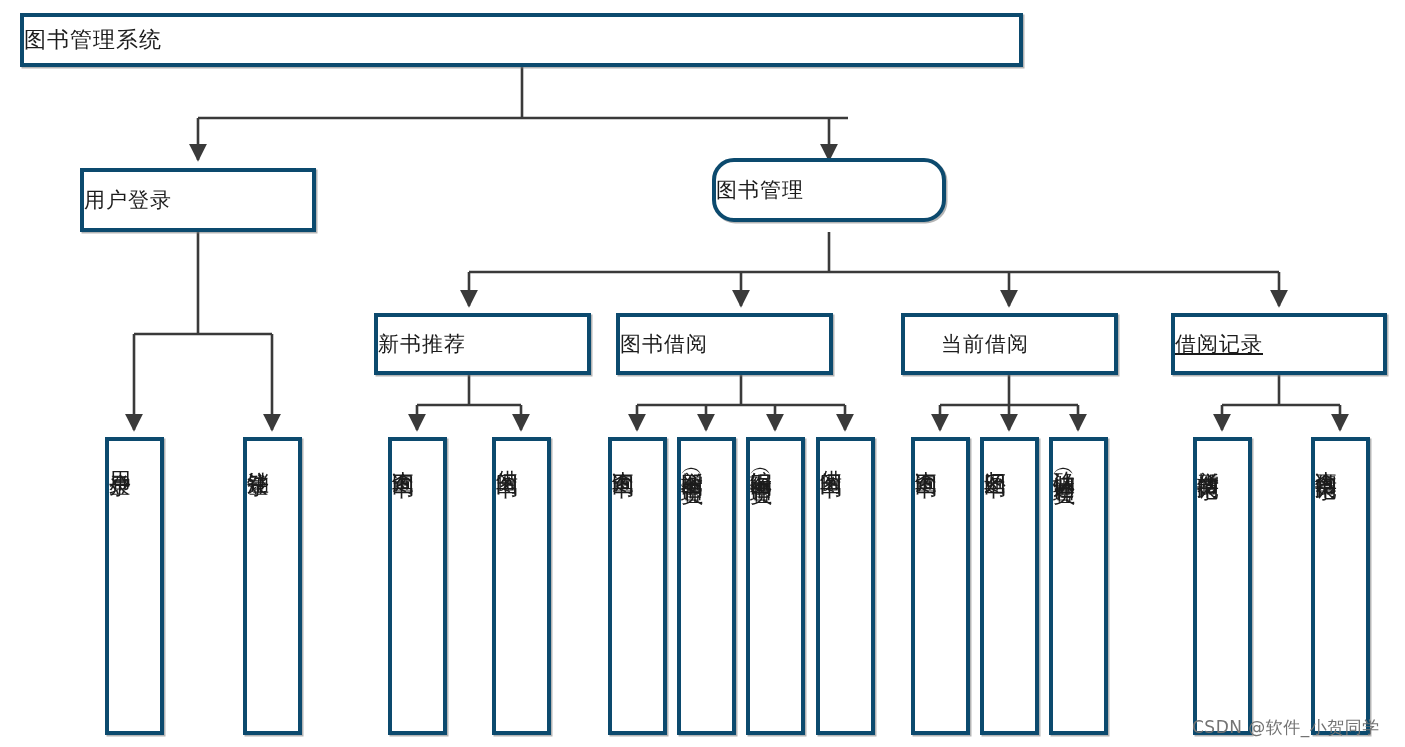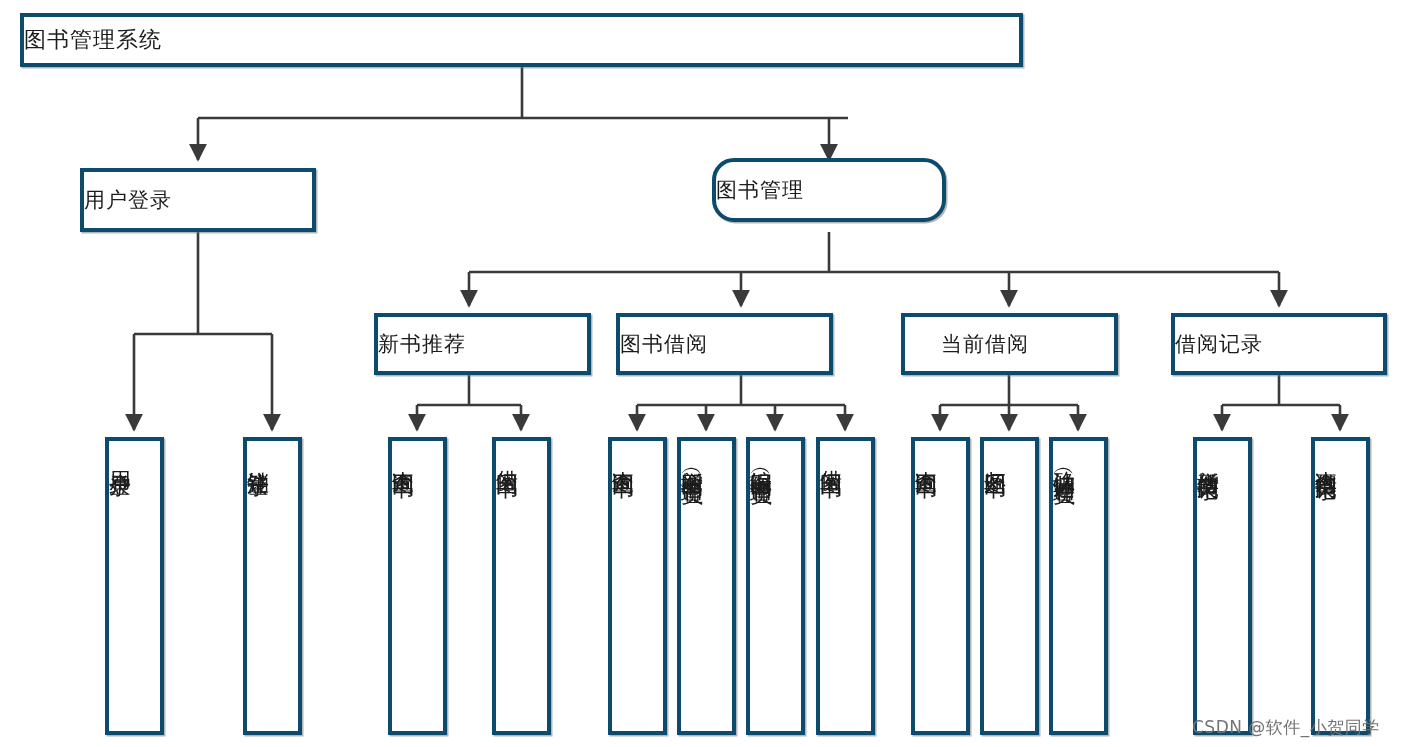--- a/index.html
+++ b/index.html
@@ -129,21 +129,21 @@
 
   <div class="node" style="left:361px; top:313px; width:217px; height:62px;margin-left:13px;">
     <span class="label">新书推荐</span>
   </div>
   <div class="node" style="left:616px; top:313px; width:217px; height:62px;">
     <span class="label">图书借阅</span>
   </div>
   <div class="node" style="left:901px; top:313px; width:217px; height:62px;padding-left:36px;">
     <span class="label">当前借阅</span>
   </div>
-  <div class="node" style="left:1171px; top:313px; width:216px; height:62px;">
+  <div class="node" style="left:1171px; top:313px; width:216px; height:62px;text-decoration:underline;">
     <span class="label">借阅记录</span>
   </div>
 
   <div class="node leaf" style="left:105px; top:437px; width:59px; height:298px;">
     <span class="label">用户登录</span>
   </div>
   <div class="node leaf" style="left:243px; top:437px; width:59px; height:298px;">
     <span class="label">注销登录</span>
   </div>
 

